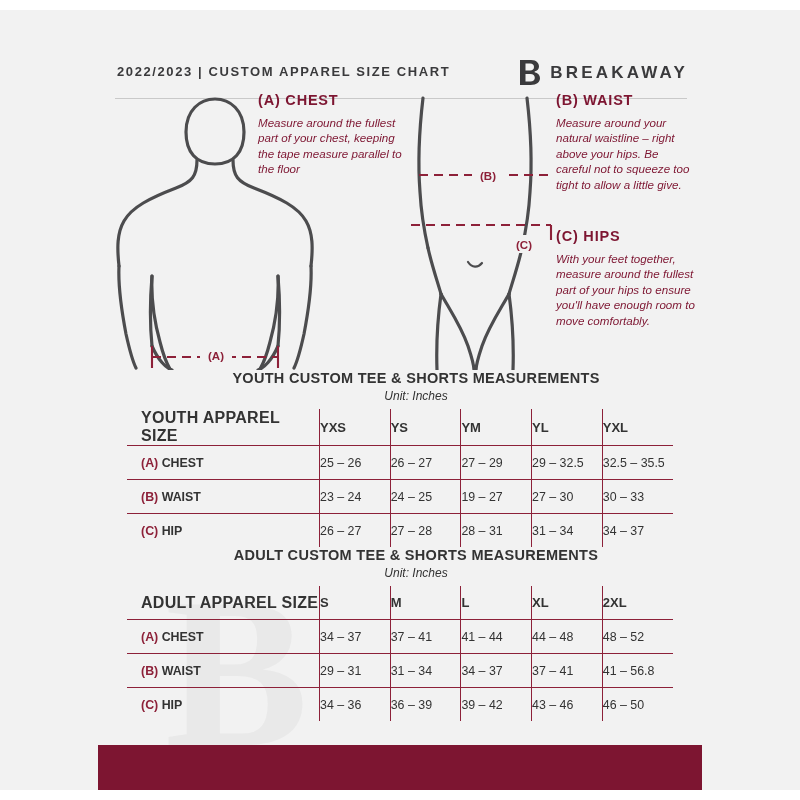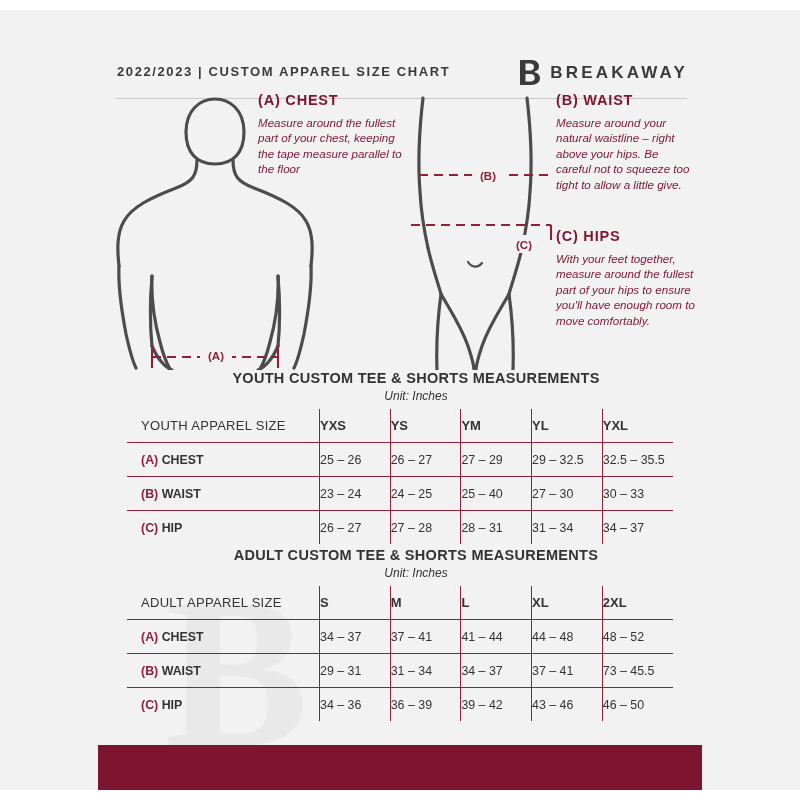--- a/index.html
+++ b/index.html
@@ -157,22 +157,22 @@
     padding-left: 14px;
     width: 178px;
     font-weight: bold;
     border-left: none;
   }
   table.size-table th {
     font-weight: bold;
     font-size: 13px;
   }
   table.size-table th.rowhead {
-    font-weight: normal;
-    font-size: 13px;
+    font-weight: bold;
+    font-size: 16px;
     letter-spacing: 0.3px;
   }
   table.size-table tr td:last-child,
   table.size-table tr th:last-child {
     border-right: none;
   }
   table.size-table tr:first-child th {
     border-top: none;
   }
   table.size-table tr:last-child td {
@@ -319,21 +319,21 @@
           <td>29 – 32.5</td>
           <td>32.5 – 35.5</td>
         </tr>
         <tr>
           <td class="rowhead">
             <span class="tag">(B)</span>
             <span class="rowlabel">WAIST</span>
           </td>
           <td>23 – 24</td>
           <td>24 – 25</td>
-          <td>25 – 40</td>
+          <td>19 – 27</td>
           <td>27 – 30</td>
           <td>30 – 33</td>
         </tr>
         <tr>
           <td class="rowhead">
             <span class="tag">(C)</span>
             <span class="rowlabel">HIP</span>
           </td>
           <td>26 – 27</td>
           <td>27 – 28</td>
@@ -371,21 +371,21 @@
         </tr>
         <tr>
           <td class="rowhead">
             <span class="tag">(B)</span>
             <span class="rowlabel">WAIST</span>
           </td>
           <td>29 – 31</td>
           <td>31 – 34</td>
           <td>34 – 37</td>
           <td>37 – 41</td>
-          <td>73 – 45.5</td>
+          <td>41 – 56.8</td>
         </tr>
         <tr>
           <td class="rowhead">
             <span class="tag">(C)</span>
             <span class="rowlabel">HIP</span>
           </td>
           <td>34 – 36</td>
           <td>36 – 39</td>
           <td>39 – 42</td>
           <td>43 – 46</td>

